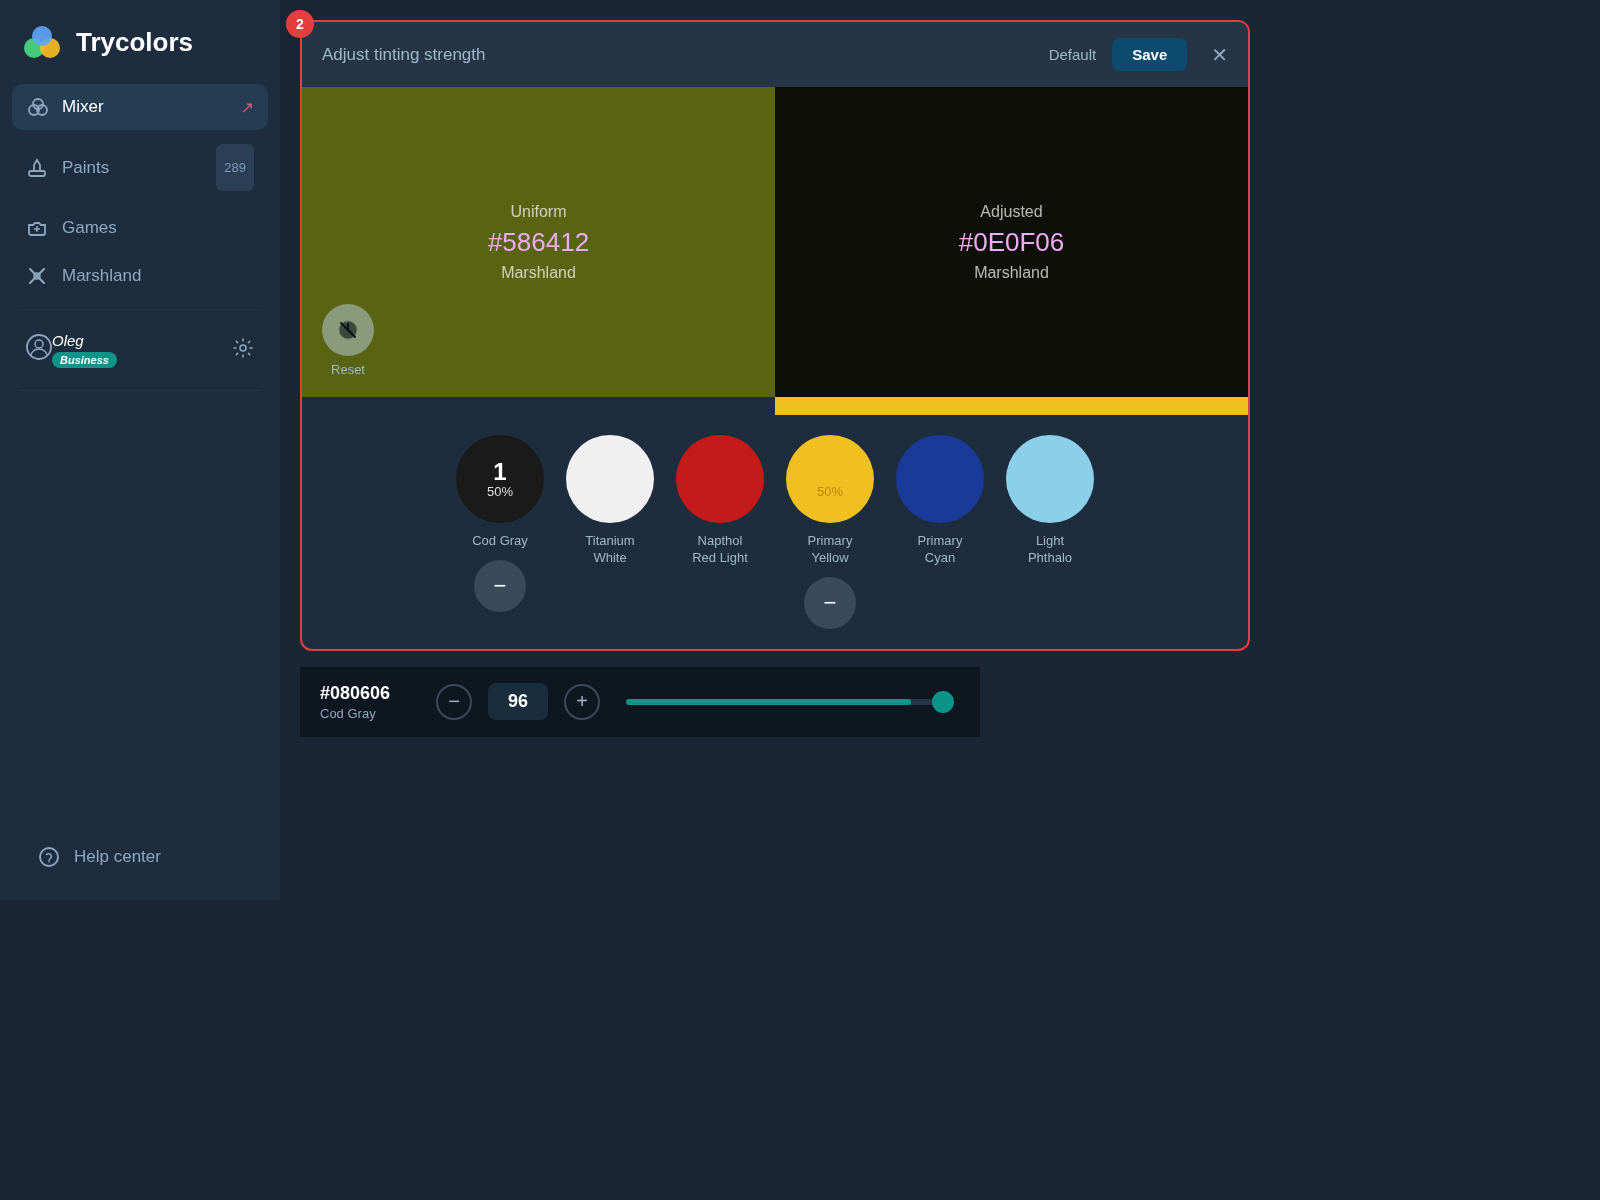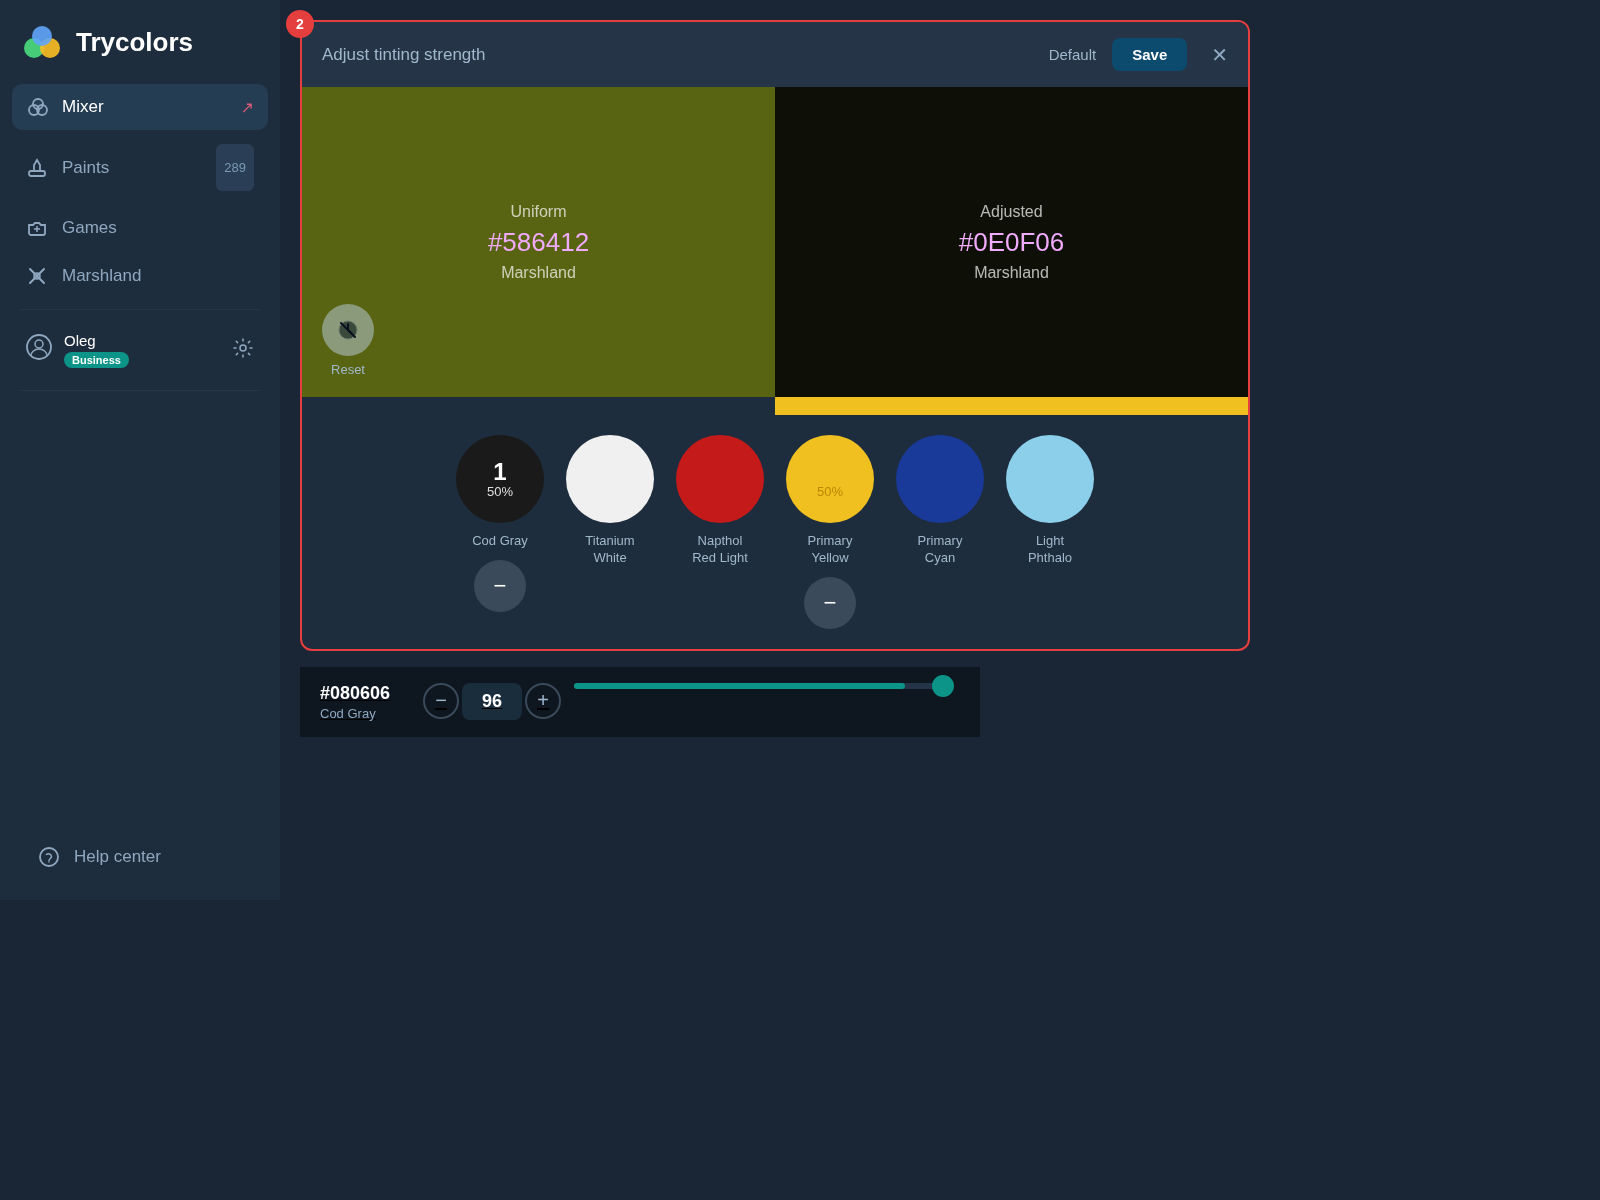--- a/index.html
+++ b/index.html
@@ -83,22 +83,22 @@
     .sidebar-divider {
       height: 1px;
       background: #253447;
       margin: 10px 20px;
     }
     .user-section {
       display: flex;
       align-items: center;
       padding: 12px 14px;
       margin: 0 12px;
-      gap: 12px;
       border-radius: 10px;
+      font-style: italic;
     }
     .user-avatar-icon {
       font-size: 22px;
       color: #8fa8c0;
     }
     .user-info {
       display: flex;
       flex-direction: column;
       gap: 3px;
     }
@@ -317,25 +317,24 @@
     .paint-minus-placeholder {
       width: 52px;
       height: 52px;
     }
 
     
     .bottom-bar {
       background: #0e1620;
       padding: 16px 20px;
       display: flex;
-      align-items: flex-start;
-      gap: 3px;
+      align-items: center;
+      gap: 16px;
       border-radius: 0 0 0 0;
       max-width: 680px;
-      text-decoration: underline;
     }
     .bottom-color-info {
       display: flex;
       flex-direction: column;
       gap: 2px;
       min-width: 100px;
     }
     .bottom-color-hex {
       color: #ffffff;
       font-size: 18px;

